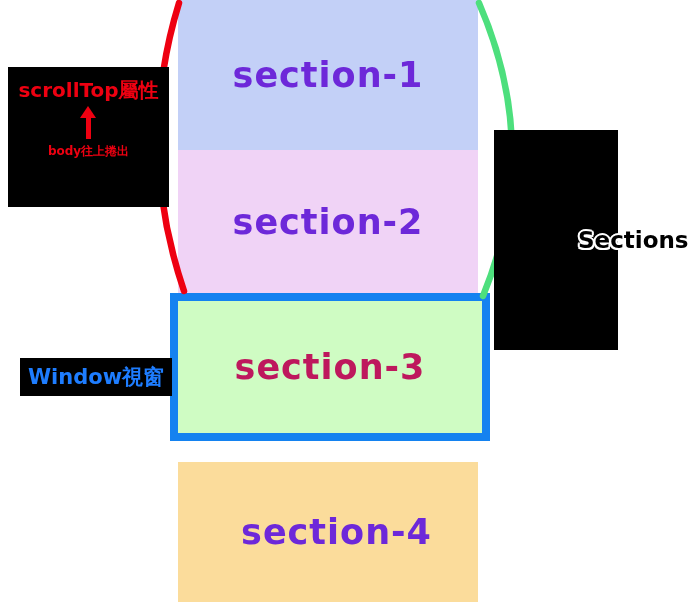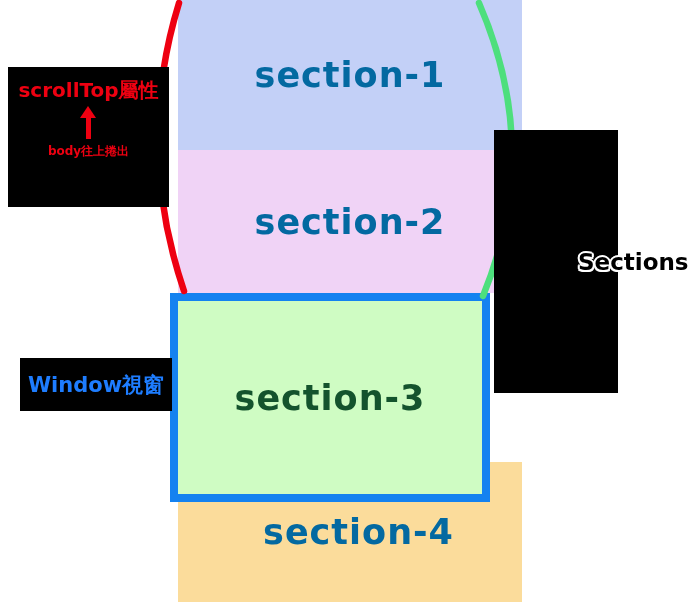--- a/index.html
+++ b/index.html
@@ -10,48 +10,48 @@
     width: 700px;
     height: 602px;
     background: #ffffff;
     overflow: hidden;
   }
 
   
   .section {
     position: absolute;
     left: 178px;
-    width: 344px;
+    width: 300px;
     display: flex;
     align-items: center;
     justify-content: center;
     font-size: 35px;
     font-weight: bold;
-    color: #0369a1;
+    color: #6d28d9;
     letter-spacing: 1px;
   }
   #section-1 { top: 0;     height: 150px; background: var(--color-section1-bg); }
   #section-2 { top: 150px; height: 143px; background: var(--color-section2-bg); justify-content: center; }
   #section-4 { top: 462px; height: 140px; background: var(--color-section4-bg); padding-left: 17px; }
 
   
   #viewport-box {
     position: absolute;
     left: 170px;
     top: 293px;
     width: 320px;
-    height: 209px;
+    height: 148px;
     border: 8px solid var(--color-viewport-border);
     background: var(--color-section3-bg);
     display: flex;
     align-items: center;
     justify-content: center;
     font-size: 35px;
     font-weight: bold;
-    color: #14532d;
+    color: #be185d;
     letter-spacing: 1px;
   }
 
   
   #scrolltop-box {
     position: absolute;
     left: 8px;
     top: 67px;
     width: 161px;
     height: 140px;
@@ -81,21 +81,21 @@
     border-bottom: 12px solid var(--color-scrolltop-red);
   }
   .scrolltop-line { font-size: 12px; line-height: 1.1; }
 
   
   #sections-box {
     position: absolute;
     left: 494px;
     top: 130px;
     width: 124px;
-    height: 263px;
+    height: 220px;
     background: var(--color-annotation-box-bg);
   }
   #sections-label {
     position: absolute;
     left: 84px;
     top: 50%;
     transform: translateY(-50%);
     color: #000;
     font-size: 23px;
     font-weight: bold;
@@ -104,21 +104,21 @@
       -2px 0 #fff, 2px 0 #fff, 0 -2px #fff, 0 2px #fff,
       -1.5px -1.5px #fff, 1.5px -1.5px #fff, -1.5px 1.5px #fff, 1.5px 1.5px #fff;
   }
 
   
   #viewport-label-box {
     position: absolute;
     left: 20px;
     top: 358px;
     width: 152px;
-    height: 53px;
+    height: 38px;
     background: var(--color-annotation-box-bg);
     color: var(--color-viewport-label-blue);
     display: flex;
     align-items: center;
     justify-content: center;
     font-size: 21px;
     font-weight: bold;
   }
 
   

